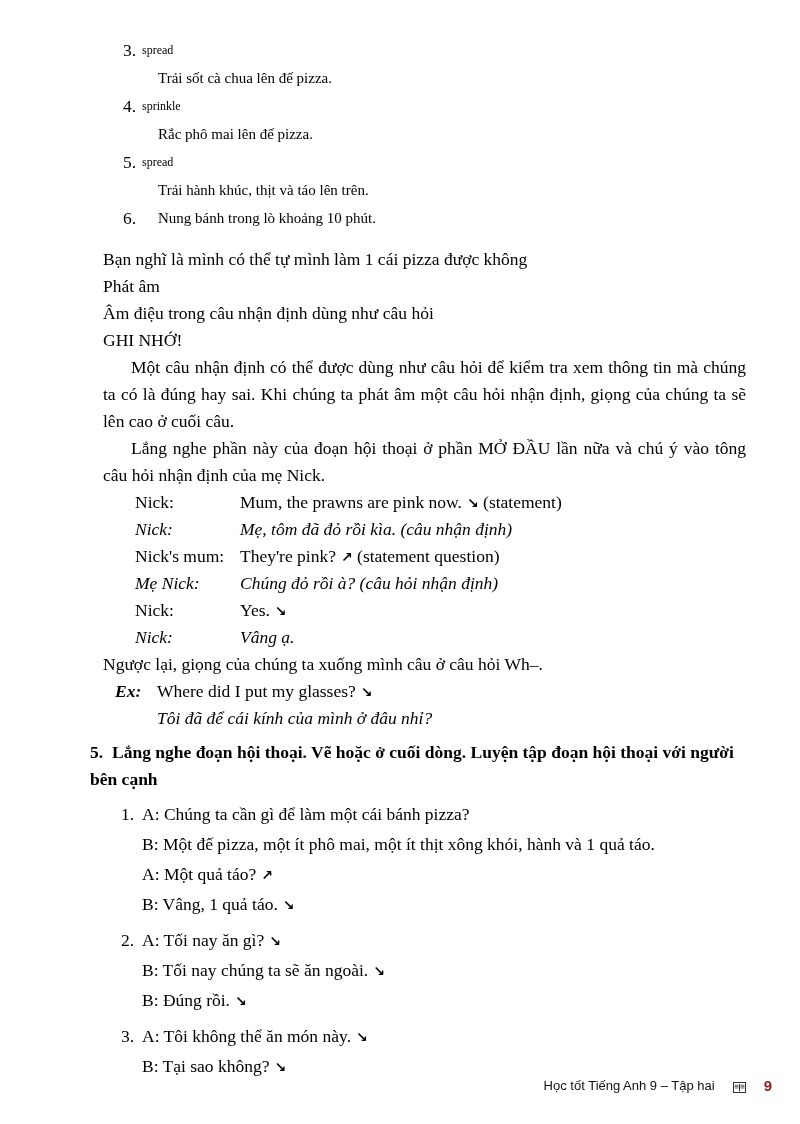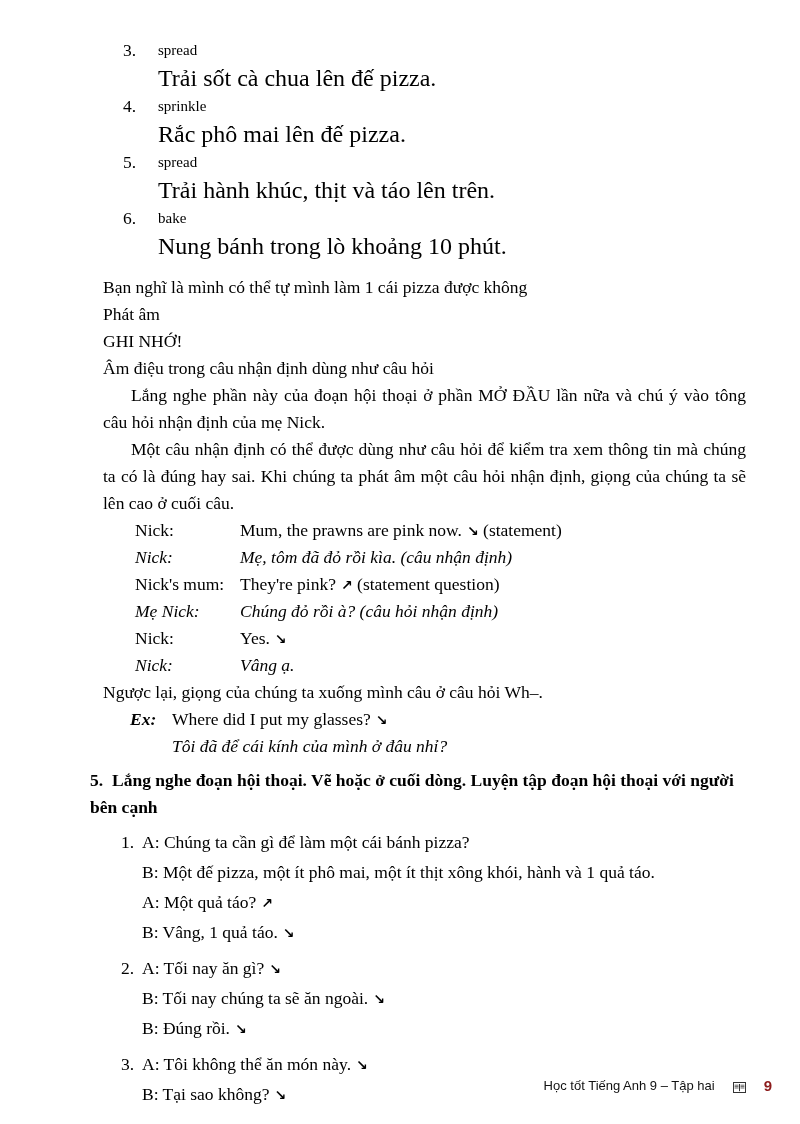--- a/index.html
+++ b/index.html
@@ -37,27 +37,27 @@
   .step-num {
     position: absolute;
     left: 0;
     top: 0;
     width: 28px;
     text-align: right;
     font-size: 17.5px;
     line-height: 28px;
   }
   .step-en {
+    margin-left: 34px;
+    font-size: 12px;
+    line-height: 28px;
+  }
+  .step-vi {
     margin-left: 50px;
     font-size: 15px;
-    line-height: 28px;
-  }
-  .step-vi {
-    margin-left: 50px;
-    font-size: 24px;
     line-height: 28px;
   }
 
   
   .bold-line {
     font-weight: normal;
     font-size: 17.5px;
     line-height: 27px;
   }
 
@@ -207,33 +207,32 @@
           <div class="step-en">sprinkle</div>
           <div class="step-vi">Rắc phô mai lên đế pizza.</div>
         </div>
         <div class="step">
           <div class="step-num">5.</div>
           <div class="step-en">spread</div>
           <div class="step-vi">Trải hành khúc, thịt và táo lên trên.</div>
         </div>
         <div class="step">
           <div class="step-num">6.</div>
-          <div class="step-en">bake</div>
           <div class="step-vi">Nung bánh trong lò khoảng 10 phút.</div>
         </div>
       </div>
 
     <div style="height:14px"></div>
     <div class="bold-line" style="margin-left:-5px">Bạn nghĩ là mình có thể tự mình làm 1 cái pizza được không</div>
     <div class="bold-line" style="margin-left:-5px">Phát âm</div>
+    <div class="bold-line" style="margin-left:-5px">Âm điệu trong câu nhận định dùng như câu hỏi</div>
     <div class="bold-line" style="margin-left:-5px">GHI NHỚ!</div>
-    <div class="bold-line" style="margin-left:-5px">Âm điệu trong câu nhận định dùng như câu hỏi</div>
-
+
+    <p class="para" style="margin-left:-5px;margin-right:-8px">Một câu nhận định có thể được dùng như câu hỏi để kiểm tra xem thông tin mà chúng ta có là đúng hay sai. Khi chúng ta phát âm một câu hỏi nhận định, giọng của chúng ta sẽ lên cao ở cuối câu.</p>
     <p class="para" style="margin-left:-5px;margin-right:-8px">Lắng nghe phần này của đoạn hội thoại ở phần MỞ ĐẦU lần nữa và chú ý vào tông câu hỏi nhận định của mẹ Nick.</p>
-    <p class="para" style="margin-left:-5px;margin-right:-8px">Một câu nhận định có thể được dùng như câu hỏi để kiểm tra xem thông tin mà chúng ta có là đúng hay sai. Khi chúng ta phát âm một câu hỏi nhận định, giọng của chúng ta sẽ lên cao ở cuối câu.</p>
 
     <div class="dialogue" style="margin-left:27px" id="dialogue-host">
         <div class="d-row">
           <span class="d-speaker">Nick:</span>
           <span class="d-text"><span>Mum, the prawns are pink now.</span><span class="arrow" style="margin-left:5px">↘</span><span> (statement)</span></span>
         </div>
         <div class="d-row">
           <span class="d-speaker ital">Nick:</span>
           <span class="d-text"><span class="ital">Mẹ, tôm đã đỏ rồi kìa. (câu nhận định)</span></span>
         </div>
@@ -250,21 +249,21 @@
           <span class="d-text"><span>Yes.</span><span class="arrow" style="margin-left:5px">↘</span></span>
         </div>
         <div class="d-row">
           <span class="d-speaker ital">Nick:</span>
           <span class="d-text"><span class="ital">Vâng ạ.</span></span>
         </div>
       </div>
 
     <p class="para no-indent" style="margin-left:-5px">Ngược lại, giọng của chúng ta xuống mình câu ở câu hỏi Wh–.</p>
 
-    <div style="margin-left:22px">
+    <div style="margin-left:7px">
       <div class="ex-row">
         <span class="ex-label">Ex:</span>
         <span class="ex-text">
           <span>Where did I put my glasses?</span><span class="arrow" style="margin-left:5px">↘</span>
         </span>
       </div>
       <div class="ex-trans">Tôi đã để cái kính của mình ở đâu nhỉ?</div>
     </div>
 
     <div class="sec-head" style="margin-top:7px;margin-left:-18px;margin-right:-8px">

